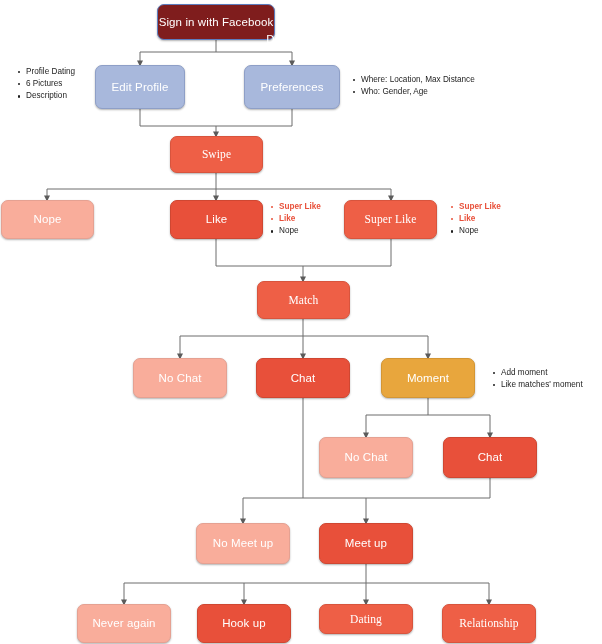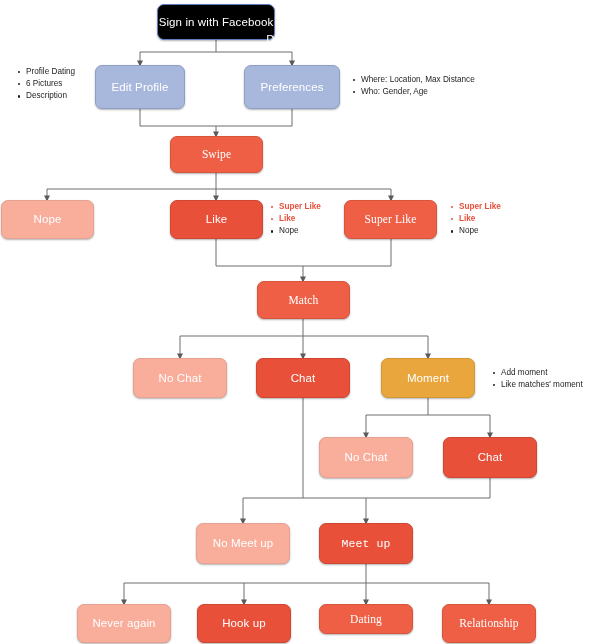--- a/index.html
+++ b/index.html
@@ -20,21 +20,21 @@
     box-sizing:border-box;
     display:flex;align-items:center;justify-content:center;
     text-align:center;
     border-radius:7px;
     color:#ffffff;
     font-size:11.5px;
     line-height:13px;
     letter-spacing:.1px;
     box-shadow:0 1px 2px rgba(0,0,0,.30);
   }
-  .blue      {background:#000000;border:1px solid #5d7cbd;}
+  .blue      {background:#7f1d1d;border:1px solid #5d7cbd;}
   .blue-pale {background:#A8B8DC;border:1px solid #8e9fc7;}
   .red       {background:#EE5F46;border:1px solid #d8543d;font-family:Liberation Serif, serif;}
   .red-dark  {background:#E8503A;border:1px solid #cf4732;}
   .red-pale  {background:#F9AD9B;border:1px solid #e5a192;}
   .orange    {background:#E8A63D;border:1px solid #d49634;}
 
   
   .notes{
     position:absolute;
     font-size:8.2px;
@@ -164,21 +164,21 @@
   </div>
 
   <div class="node red-dark" style="left:443px;top:437px;width:94px;height:41px;">
     <span>Chat</span>
   </div>
 
   <div class="node red-pale" style="left:196px;top:523px;width:94px;height:41px;">
     <span>No Meet up</span>
   </div>
 
-  <div class="node red-dark" style="left:319px;top:523px;width:94px;height:41px;font-family:Liberation Mono, monospace;">
+  <div class="node red-dark" style="left:319px;top:523px;width:94px;height:41px;">
     <span>Meet up</span>
   </div>
 
   <div class="node red-pale" style="left:77px;top:604px;width:94px;height:39px;">
     <span>Never again</span>
   </div>
 
   <div class="node red-dark" style="left:197px;top:604px;width:94px;height:39px;">
     <span>Hook up</span>
   </div>

